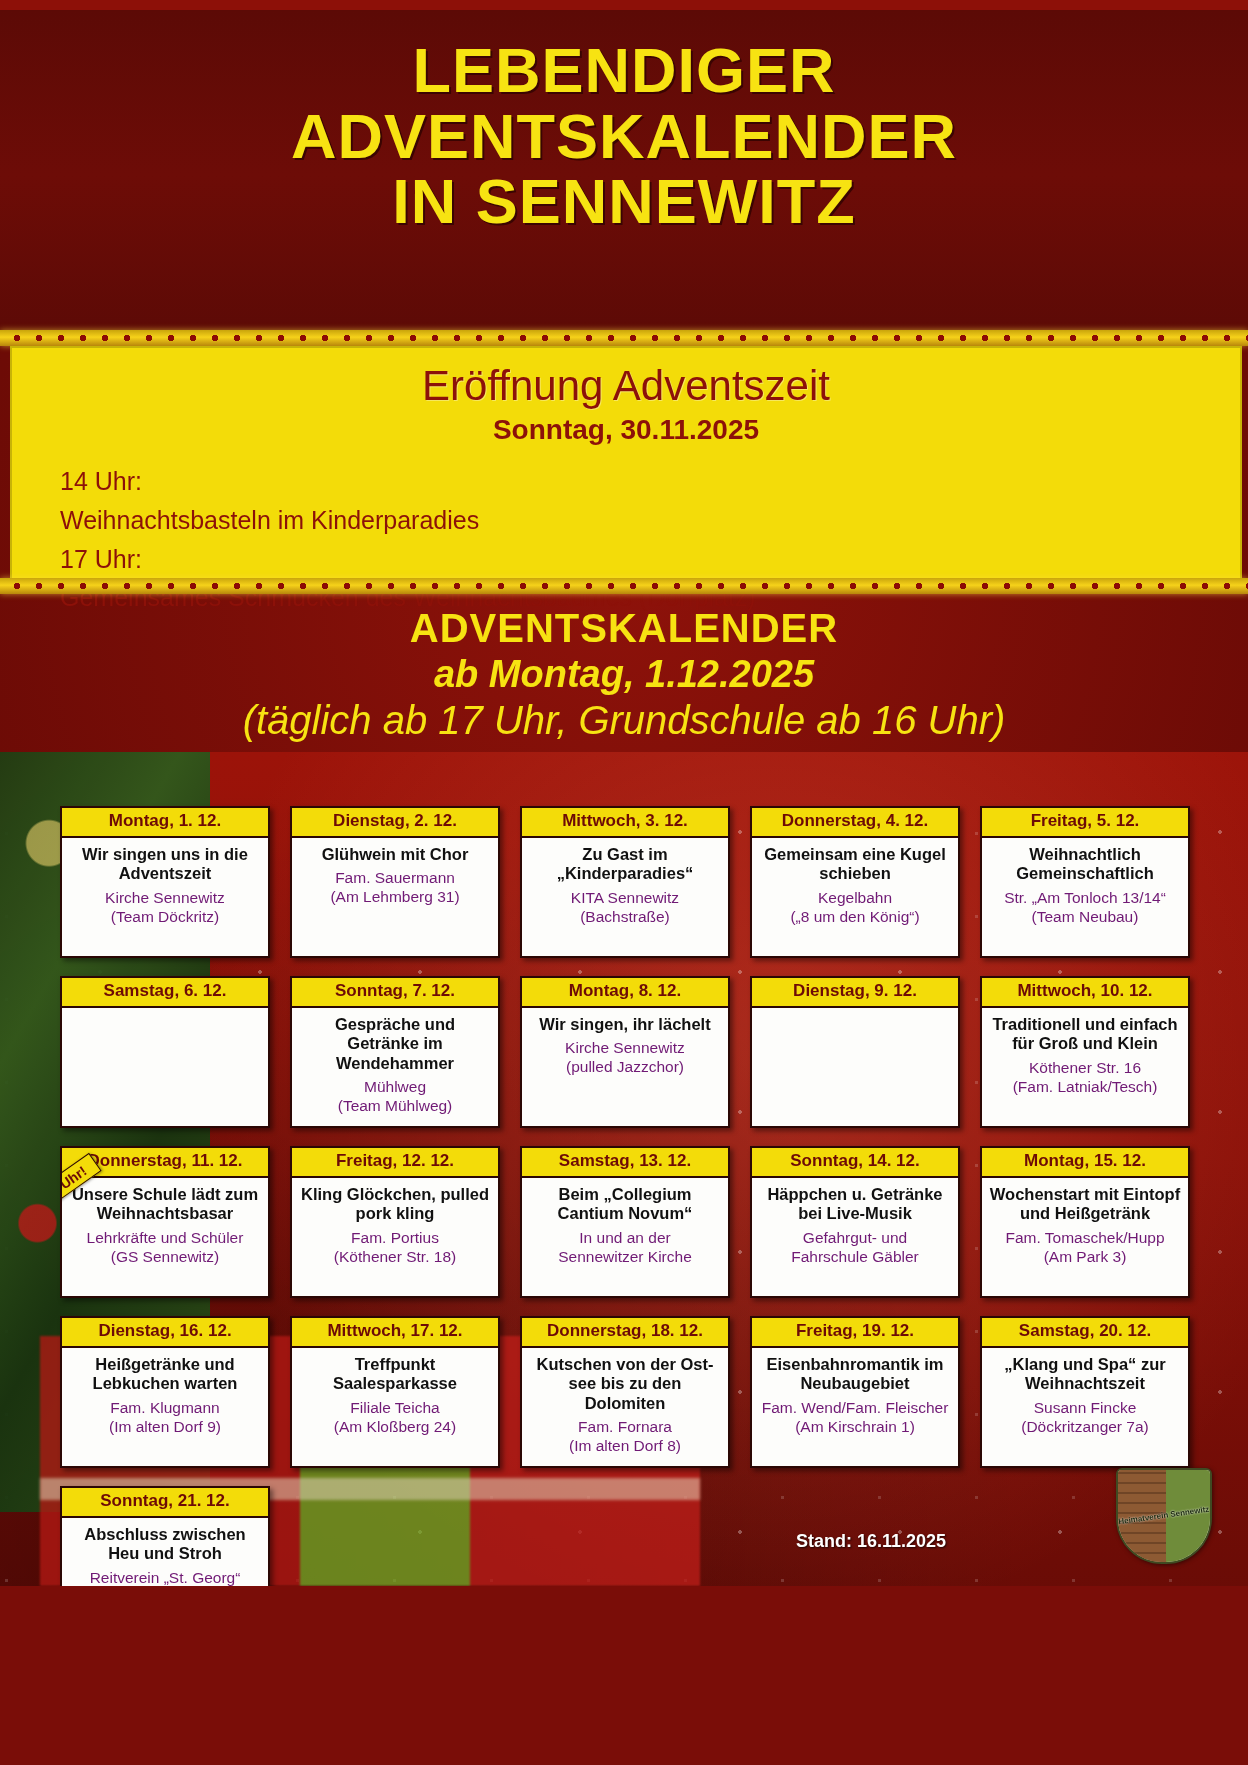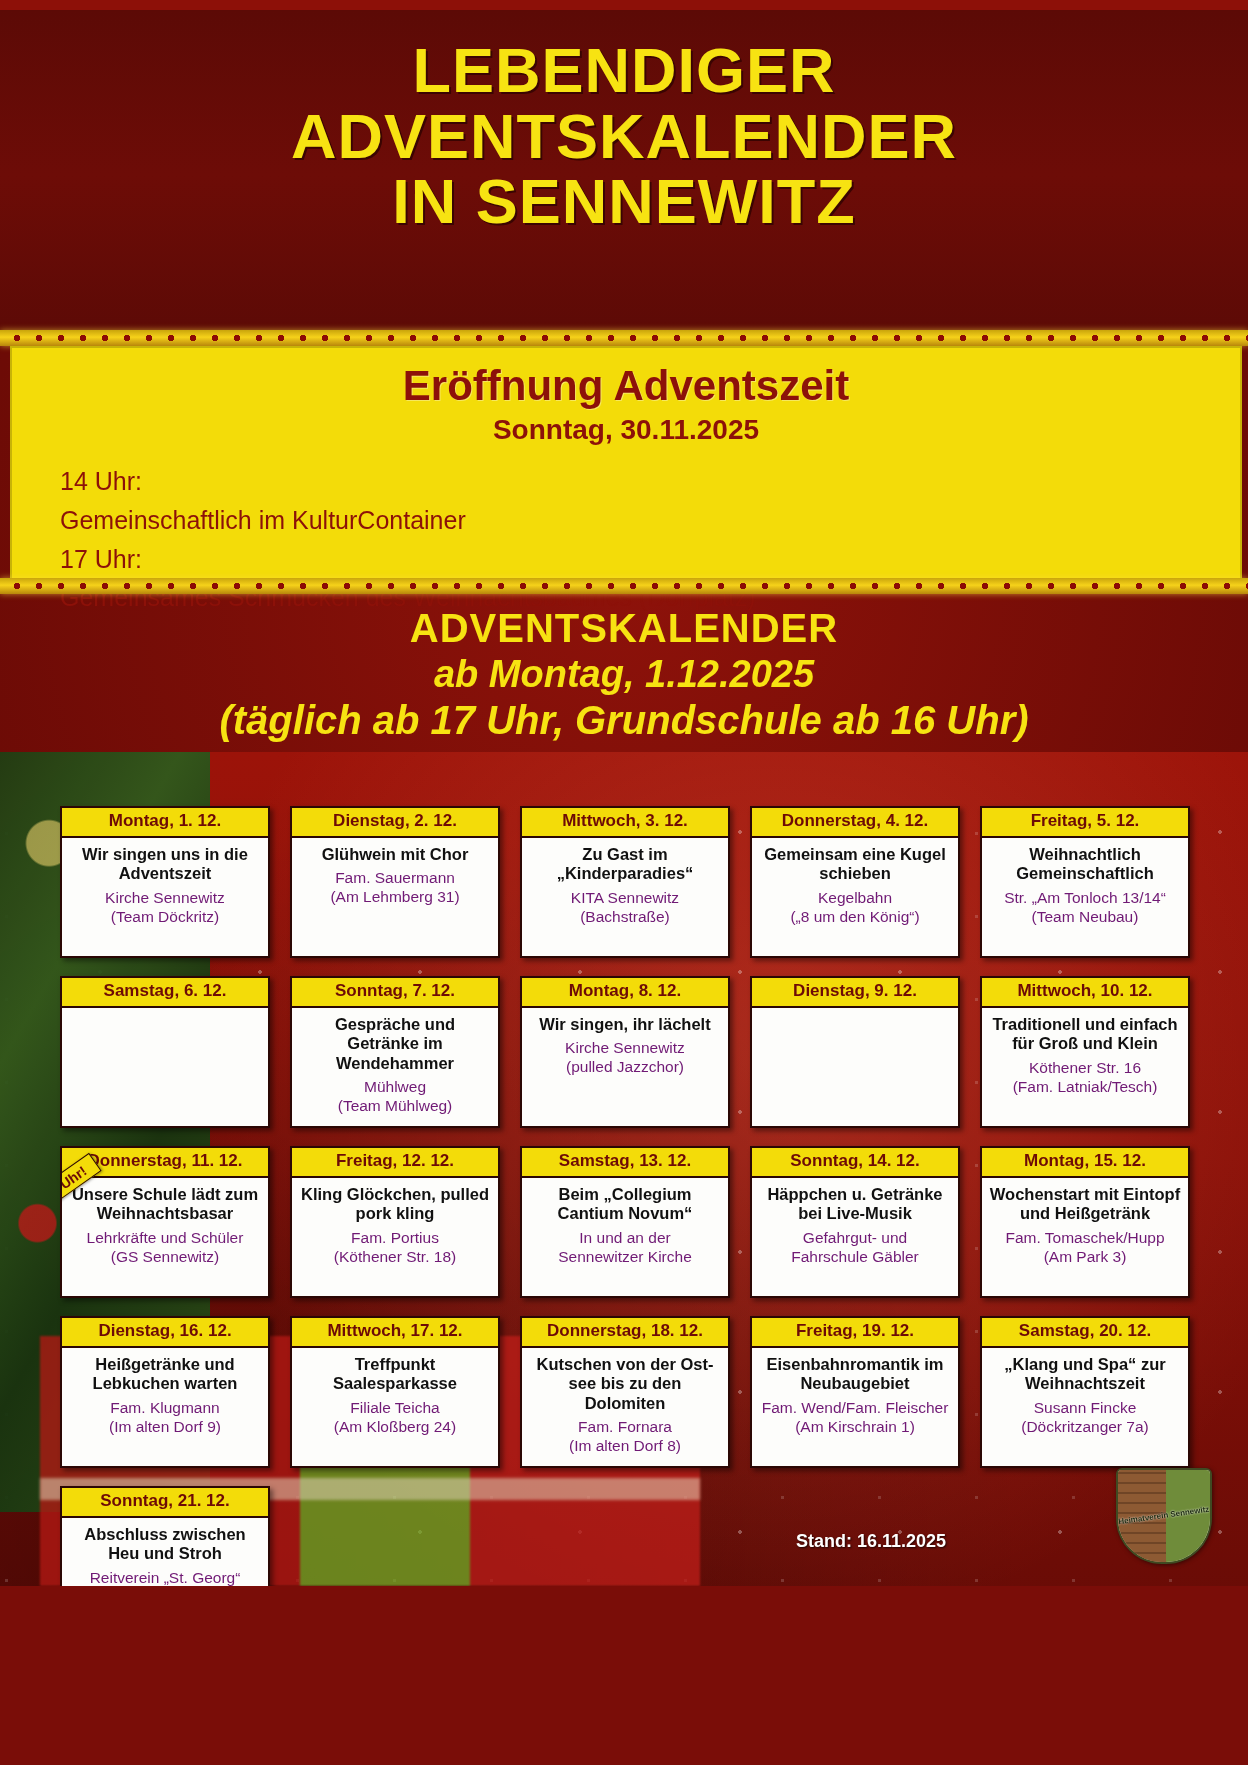--- a/index.html
+++ b/index.html
@@ -71,21 +71,21 @@
     left: 10px; top: 346px;
     width: 1228px;
     height: 232px;
     background: #f3dc09;
     border: 2px solid #c8b407;
   }
   .opening-title {
     text-align: center;
     color: #8c1109;
     font-size: 42px;
-    font-weight: bold;
+    font-weight: normal;
     margin-top: 14px;
     text-shadow: 1px 1px 0 rgba(255,255,255,.35);
   }
   .opening-sub {
     text-align: center;
     color: #8c1109;
     font-size: 28px;
     font-weight: bold;
     margin-top: 4px;
   }
@@ -113,21 +113,21 @@
     letter-spacing: 1px;
   }
   .sub-line2 {
     font-size: 38px;
     font-weight: bold;
     font-style: italic;
     margin-top: 2px;
   }
   .sub-line3 {
     font-size: 40px;
-    font-weight: bold;
+    font-weight: normal;
     font-style: italic;
     margin-top: 2px;
   }
 
   
   .bg-bottom {
     position: absolute;
     left: 0; top: 752px;
     width: 1248px; height: 1013px;
     background:
@@ -302,21 +302,21 @@
   </div>
 
   <div class="lightstrip strip-top"></div>
 
   <div class="opening">
     <div class="opening-title">Eröffnung Adventszeit</div>
     <div class="opening-sub">Sonntag, 30.11.2025</div>
     <div class="opening-rows">
       <div class="opening-row">
         <span class="time">14 Uhr:</span>
-        <span>Gemeinschaftlich im KulturContainer</span>
+        <span>Weihnachtsbasteln im Kinderparadies</span>
       </div>
       <div class="opening-row">
         <span class="time">17 Uhr:</span>
         <span>Gemeinsames Schmücken des Weihnachtsbaumes (Dorfplatz)</span>
       </div>
     </div>
   </div>
 
   <div class="lightstrip strip-bottom"></div>
 

